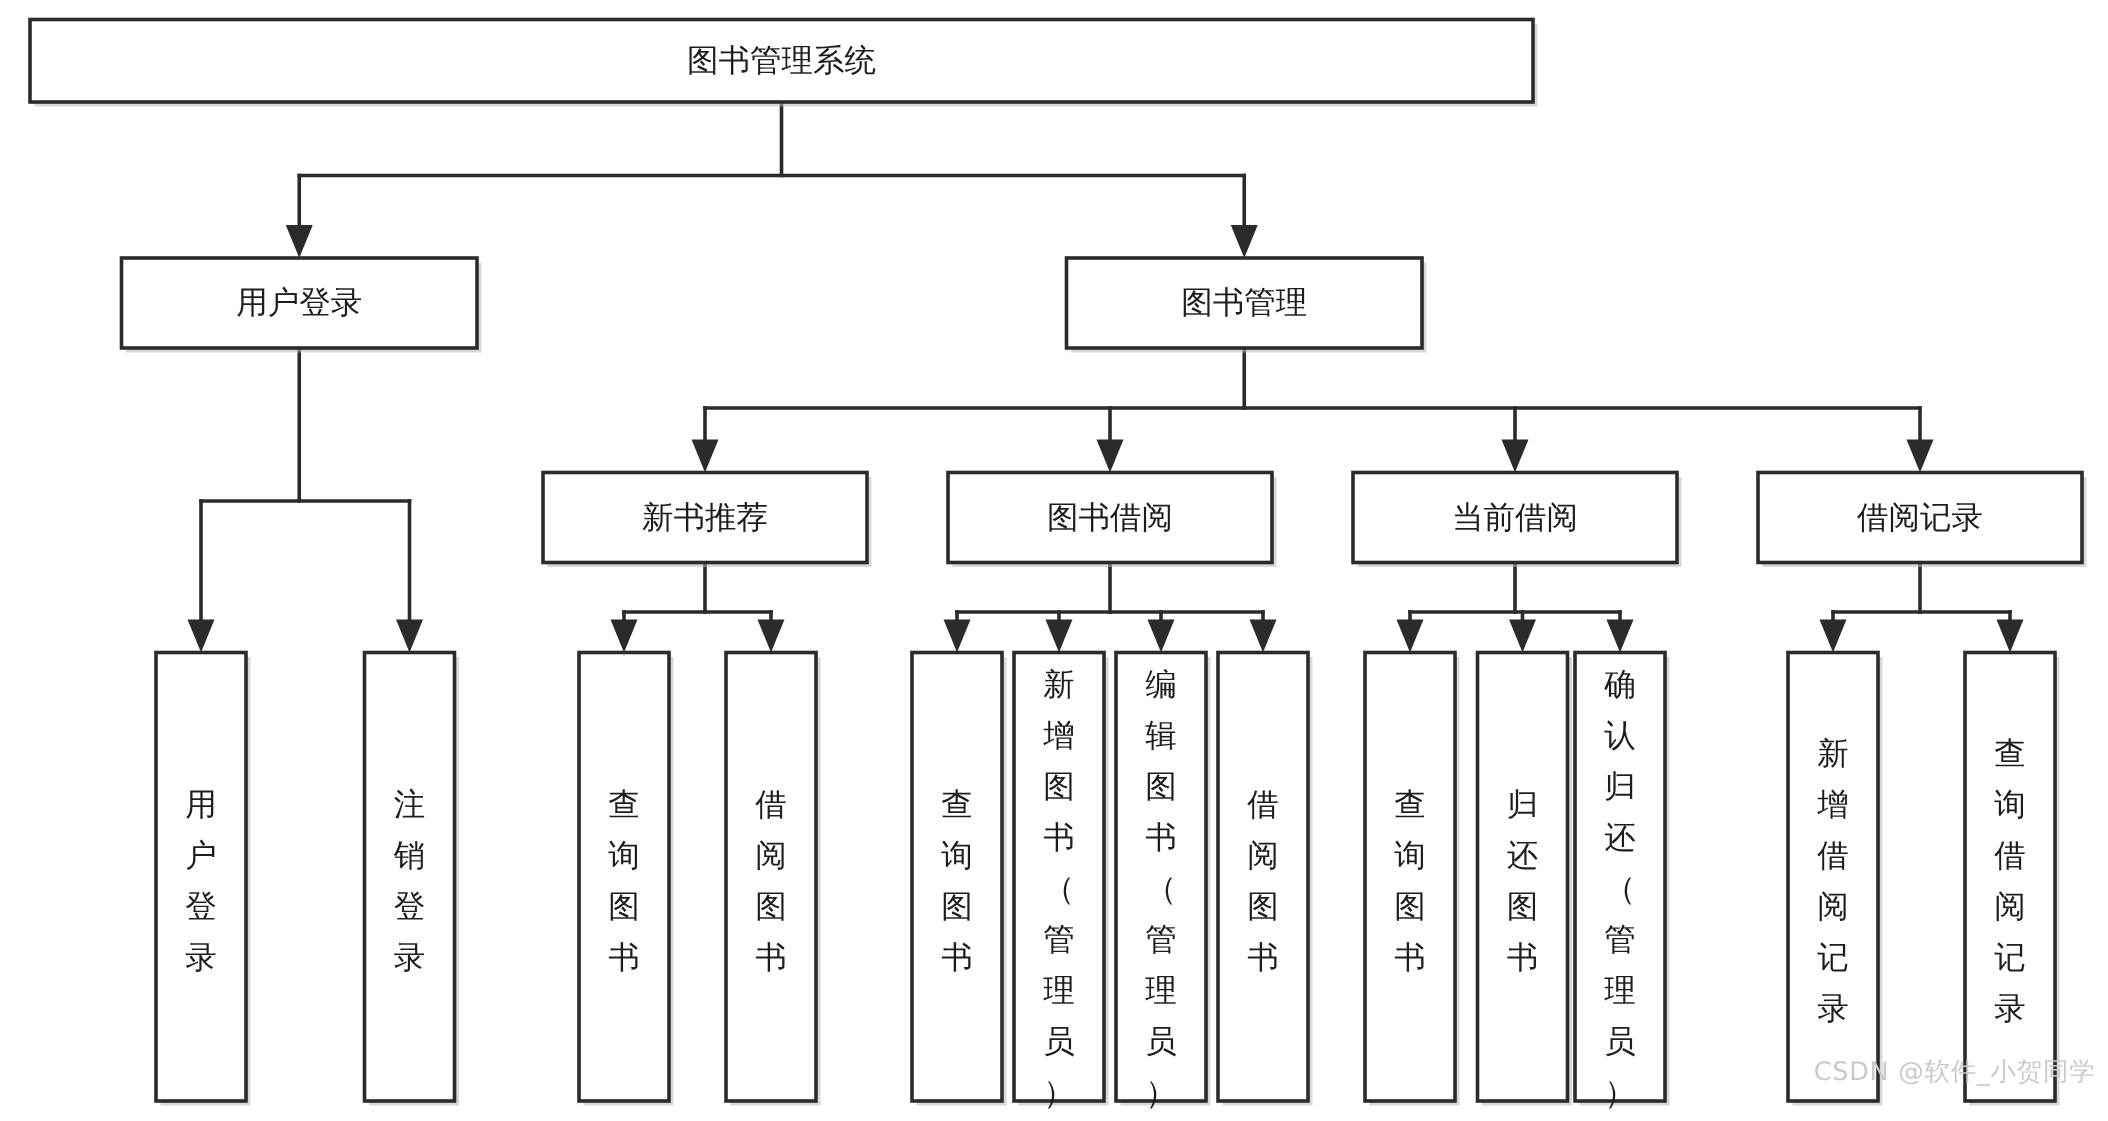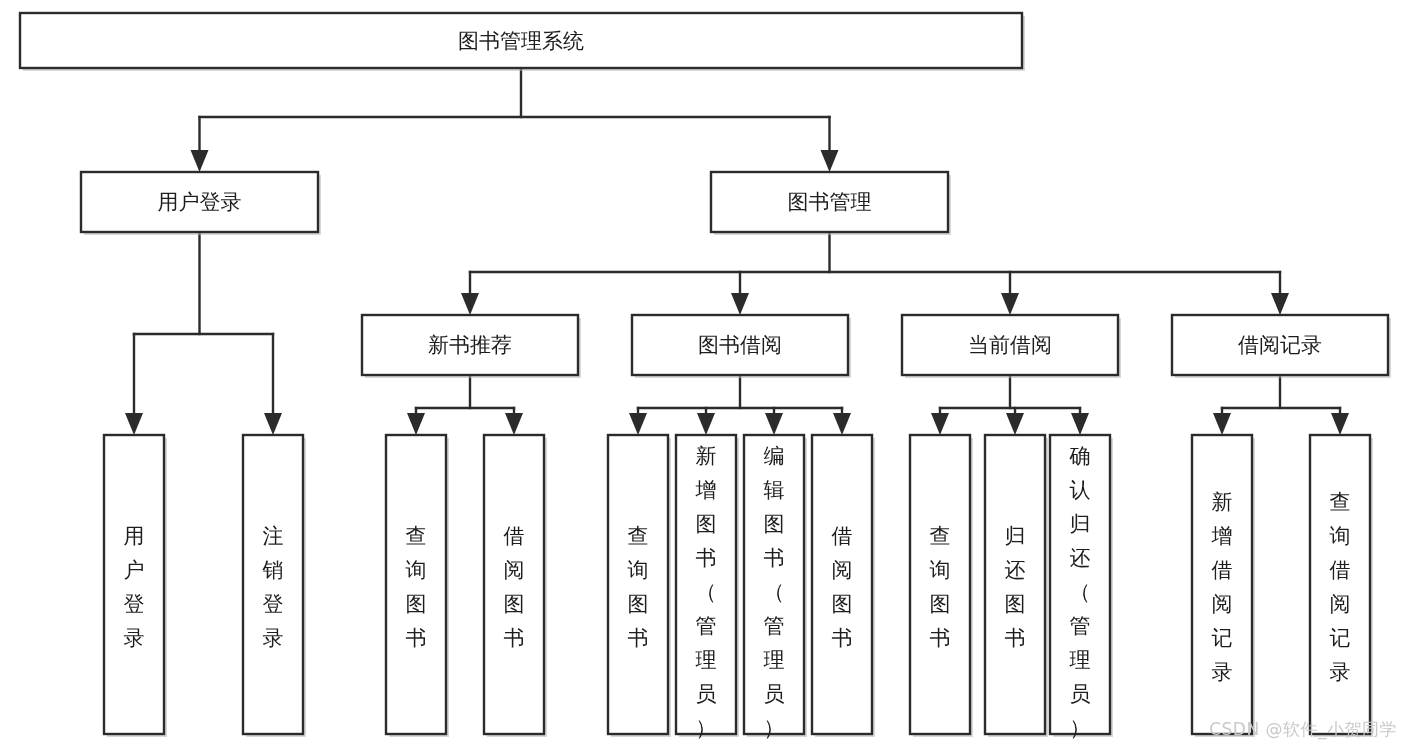--- a/index.html
+++ b/index.html
@@ -49,21 +49,21 @@
   }
   .node-label-v {
     font-family: "DejaVu Sans", "Liberation Sans", sans-serif;
     font-size: 21px;
     fill: #1d1d1d;
     text-anchor: middle;
   }
   .watermark {
     position: absolute;
     right: 8px;
-    bottom: 6px;
+    bottom: 21px;
     font-family: "DejaVu Sans", "Liberation Sans", sans-serif;
     font-size: 17px;
     color: #c9c9c9;
     letter-spacing: 0.5px;
     white-space: nowrap;
     user-select: none;
   }
 </style>
 </head>
 <body>

